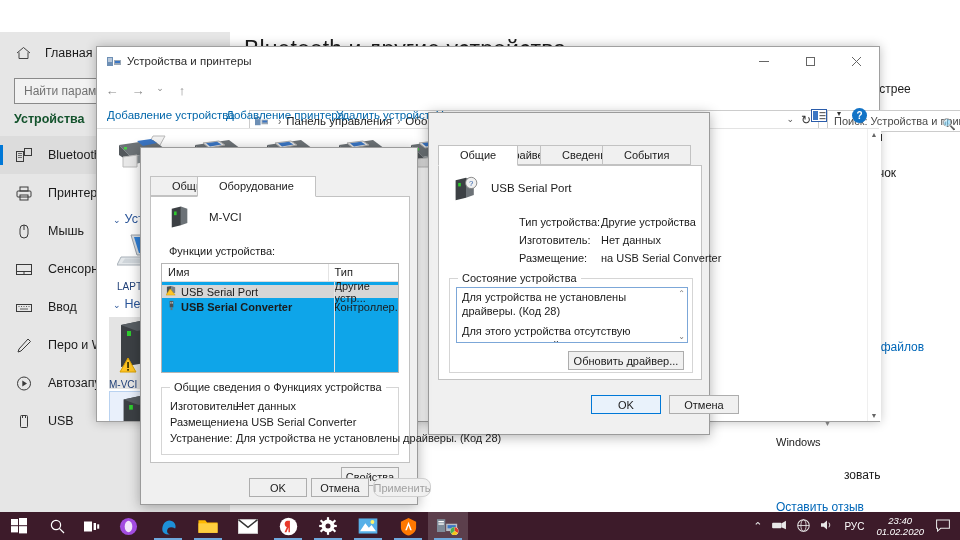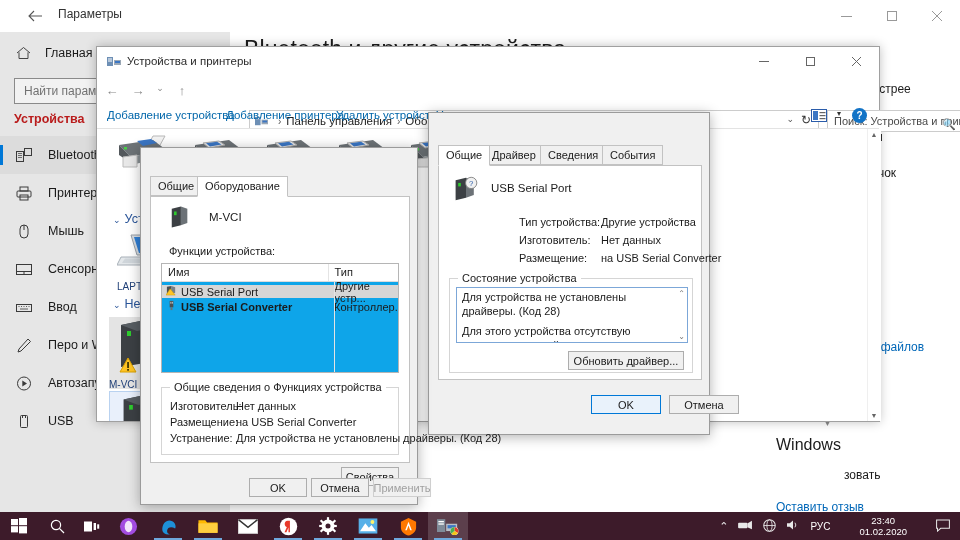--- a/index.html
+++ b/index.html
@@ -38,21 +38,21 @@
   }
   .sb-home { position:absolute; left:14px; top:4px; height:34px; width:200px;
     display:flex; align-items:center; gap:13px; }
   .sb-home .ico { width:18px; display:flex; justify-content:center; color:#444; font-size:14px;}
   .sb-home .lbl { font-size:12.5px; color:#1b1b1b; }
   .sb-search {
     position:absolute; left:14px; top:46px; width:201px; height:26px;
     background:#f2f2f2; border:1px solid #8a8a8a; font-size:12px; color:#727272;
     padding-left:9px; line-height:24px; white-space:nowrap; overflow:hidden;
   }
-  .sb-cat { position:absolute; left:14px; top:80px; font-size:12.5px; font-weight:bold; color:#b91c1c; }
+  .sb-cat { position:absolute; left:14px; top:80px; font-size:12.5px; font-weight:bold; color:#14532d; }
   .sb-items { position:absolute; left:0; top:104px; width:230px; }
   .sb-item { height:38px; display:flex; align-items:center; padding-left:14px; gap:14px; position:relative; }
   .sb-item.active { background:#dcdcdc; }
   .sb-item.active::before {
     content:""; position:absolute; left:0; top:9px; width:3px; height:20px; background:#0078d7;
   }
   .sb-item .ico { width:20px; height:18px; display:flex; align-items:center; justify-content:center;
     color:#3a3a3a; }
   .sb-item .lbl { font-size:12.5px; color:#1b1b1b; white-space:nowrap; }
 
@@ -114,21 +114,21 @@
   
   .dlg { position:absolute; background:#f0f0f0; border:1px solid #9b9b9b;
     box-shadow:0 2px 12px rgba(0,0,0,.30); }
   .dlg-title { position:relative; height:26px; background:#f0f0f0; }
   .dlg-title .ti { position:absolute; left:9px; top:6px; width:13px; height:13px; }
   .dlg-title .tt { position:absolute; left:28px; top:6px; font-size:11.5px; color:#1b1b1b; white-space:nowrap;}
   .dlg-title .tx { position:absolute; right:0; top:0; width:32px; height:24px;
     display:flex; align-items:center; justify-content:center; font-size:12px; color:#444; }
   .tabstrip { position:absolute; height:20px; }
   .tab { position:absolute; top:0; height:20px; background:#f0f0f0; border:1px solid #c2c2c2;
-    font-size:11px; color:#1b1b1b; padding:0 7px; line-height:18px; white-space:nowrap; }
+    font-size:11px; color:#1b1b1b; padding:0 21px; line-height:18px; white-space:nowrap; }
   .tab.active { background:#ffffff; border-bottom:1px solid #ffffff; height:21px; z-index:3; }
   .tabpanel { position:absolute; background:#ffffff; border:1px solid #c2c2c2; }
   .fld-label { position:absolute; font-size:11px; color:#1b1b1b; white-space:nowrap; }
   .fld-val { position:absolute; font-size:11px; color:#1b1b1b; white-space:nowrap; }
   .groupbox { position:absolute; border:1px solid #d5d5d5; }
   .groupbox > .gtitle { position:absolute; top:-7px; left:8px; background:#ffffff; padding:0 4px;
     font-size:11px; color:#1b1b1b; white-space:nowrap; }
   .btn { position:absolute; background:#f0f0f0; border:1px solid #adadad; font-size:11px;
     color:#1b1b1b; display:flex; align-items:center; justify-content:center; }
   .btn.default { border:1px solid #0078d7; background:#e9f2fb; }
@@ -148,53 +148,28 @@
   
   #taskbar { position:absolute; left:0; bottom:0; width:960px; height:28px; background:#3d1b2a; }
   .tb-btn { position:absolute; top:0; height:28px; width:38px; display:flex;
     align-items:center; justify-content:center; }
   .tb-app { position:absolute; top:0; height:28px; width:40px; display:flex;
     align-items:center; justify-content:center; }
   .tb-app.running::after { content:""; position:absolute; bottom:0; left:6px; width:28px; height:2px; background:#6fa8dc;}
   .tb-app.active { background:rgba(255,255,255,.16); }
   .tb-tray { position:absolute; right:0; top:0; height:28px; display:flex; align-items:center; }
   .tray-i { font-size:11px; color:#e8e8e8; margin:0 5px; }
-  .tray-clock { font-size:9.5px; color:#fff; text-align:center; line-height:11px; margin:0 24px; }
+  .tray-clock { font-size:9.5px; color:#fff; text-align:center; line-height:11px; margin:0 7px;font-style:italic; }
   .tray-lang { font-size:10px; color:#fff; margin:0 5px; }
 </style>
 </head>
 <body>
 
 <div id="settings-app">
 
-  <div class="set-titlebar">
-    <div class="set-back">
-      <svg width="15" height="12" viewBox="0 0 15 12">
-          <path d="M6 1 L1 6 L6 11 M1 6 L14 6" stroke="#555" stroke-width="1.1" fill="none"></path>
-        </svg>
-    </div>
-    <div class="set-title-text">Параметры</div>
-    <div class="set-wincontrols">
-      <div class="set-wc">
-        <svg width="11" height="1">
-            <rect width="11" height="1" fill="#999"></rect>
-          </svg>
-      </div>
-      <div class="set-wc">
-        <svg width="10" height="10">
-            <rect x="0.5" y="0.5" width="9" height="9" stroke="#999" fill="none"></rect>
-          </svg>
-      </div>
-      <div class="set-wc close">
-        <svg width="10" height="10">
-            <path d="M0 0 L10 10 M10 0 L0 10" stroke="#999" stroke-width="1"></path>
-          </svg>
-      </div>
-    </div>
-  </div>
 
   <div class="set-sidebar">
     <div class="sb-home">
       <span class="ico">
         <svg width="15" height="14" viewBox="0 0 15 14">
             <path d="M1 7 L7.5 1.5 L14 7 M3 6.3 L3 12.5 L12 12.5 L12 6.3" stroke="#444" stroke-width="1" fill="none"></path>
           </svg>
       </span>
       <span class="lbl">Главная</span>
     </div>
@@ -298,21 +273,21 @@
       <div style="height:50px"></div>
       <div class="rc-link">tooth</div>
       <div style="height:12px"></div>
       <div class="rc-link">нение файлов</div>
       <div style="height:42px"></div>
       <div class="rc-line">сы?</div>
       <div style="height:50px"></div>
       <div class="rc-line">зовать</div>
     </div>
 
-    <div style="position:absolute; left:546px; top:404px; font-size:16px; color:#1b1b1b;">Windows</div>
+    <div style="position:absolute; left:546px; top:404px; font-size:11px; color:#1b1b1b;">Windows</div>
     <div style="position:absolute; left:546px; top:424px; font-size:12px; color:#0067b8;margin-top:44px;">Оставить отзыв</div>
   </div>
 </div>
 
 <div id="cp-window">
   <div class="cp-title">
     <span class="app-ico">
       <svg width="14" height="14" viewBox="0 0 14 14">
           <rect x="0" y="2" width="6" height="9" fill="#6d8fb5"></rect>
           <rect x="1" y="3.5" width="4" height="1" fill="#fff"></rect>
@@ -604,21 +579,21 @@
       <span class="fld-val" style="left:74px; top:28px;">на USB Serial Converter</span>
       <span class="fld-label" style="left:8px; top:44px;">Устранение:</span>
       <span class="fld-val" style="left:74px; top:44px;">Для устройства не установлены драйверы. (Код 28)</span>
     </div>
 
     <div class="btn" style="left:190px; top:270px; width:58px; height:19px;">Свойства</div>
   </div>
 
   <div class="btn" style="left:108px; top:330px; width:58px; height:19px;">OK</div>
   <div class="btn" style="left:170px; top:330px; width:58px; height:19px;">Отмена</div>
-  <div class="btn disabled" style="left:232px; top:330px; width:58px; height:19px;">Применить</div>
+  <div class="btn disabled" style="left:232px; top:330px; width:58px; height:19px;border-radius:8px;">Применить</div>
 </div>
 
 <div id="taskbar">
   <div class="tb-btn" style="left:0;">
     <svg width="16" height="16" viewBox="0 0 16 16">
       <rect x="0" y="1" width="7" height="6.2" fill="#fff"></rect>
       <rect x="8" y="0" width="8" height="7.2" fill="#fff"></rect>
       <rect x="0" y="8.2" width="7" height="6.2" fill="#fff"></rect>
       <rect x="8" y="8.2" width="8" height="7.2" fill="#fff"></rect>
     </svg>

